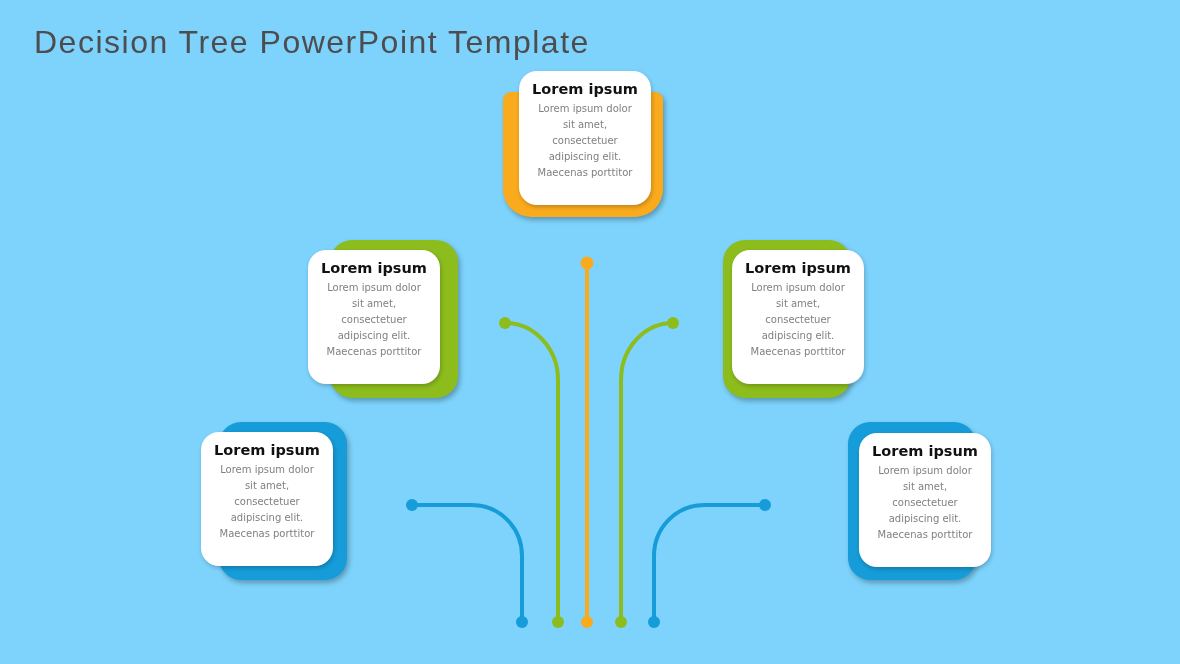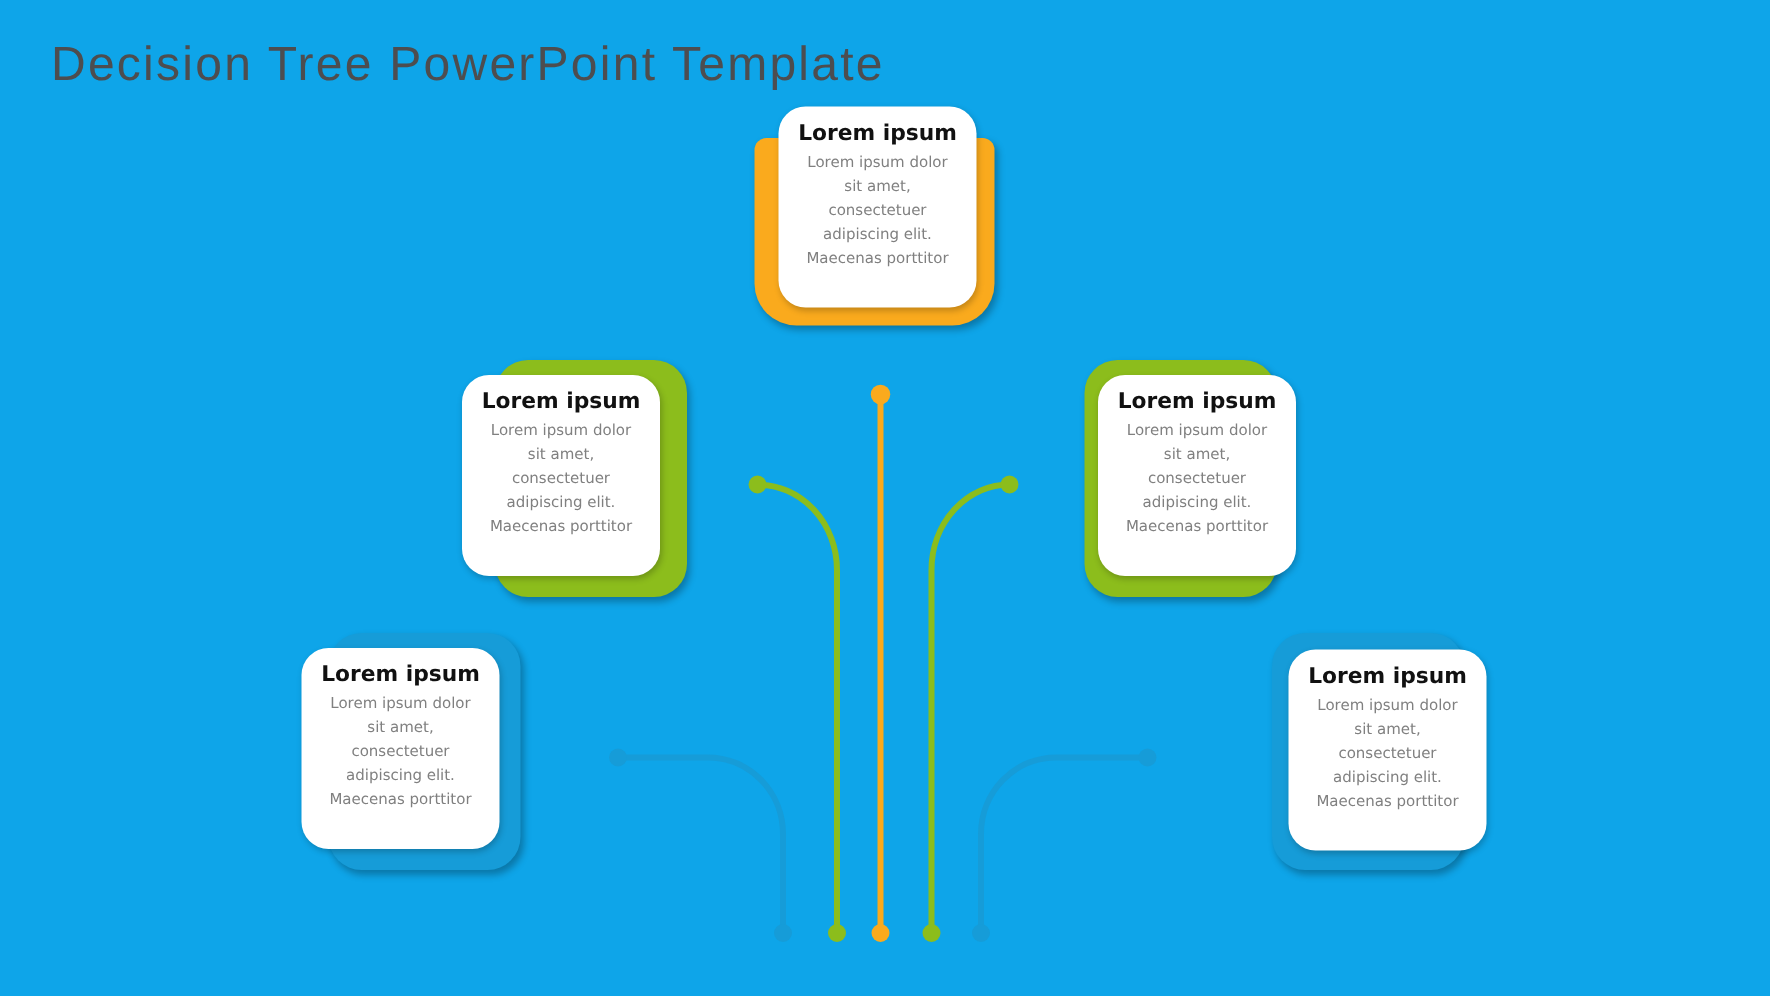--- a/index.html
+++ b/index.html
@@ -70,21 +70,21 @@
   #card-bot-left .accent{left:18px;top:0;width:128px;height:158px;}
   #card-bot-left .panel{left:0;top:10px;}
   
   #card-bot-right{left:848px;top:422px;width:143px;height:158px;}
   #card-bot-right .accent{left:0;top:0;width:128px;height:158px;}
   #card-bot-right .panel{left:11px;top:11px;}
 </style>
 </head>
 <body>
 
-<div class="slide" style="background-color: #0ea5e9;">
+<div class="slide" style="background-color: #7dd3fc;">
 
   <div class="slide-title">Decision Tree PowerPoint Template</div>
 
   <svg class="connectors" viewBox="0 0 1180 664" xmlns="http://www.w3.org/2000/svg">
 
     <path d="M587,263 L587,622" fill="none" stroke-width="4" stroke="#FAAA1D"></path>
 
     <path d="M505,323 A53,57 0 0 1 558,380 L558,622" fill="none" stroke-width="4" stroke="#8CBD1C"></path>
 
     <path d="M673,323 A52,57 0 0 0 621,380 L621,622" fill="none" stroke-width="4" stroke="#8CBD1C"></path>

